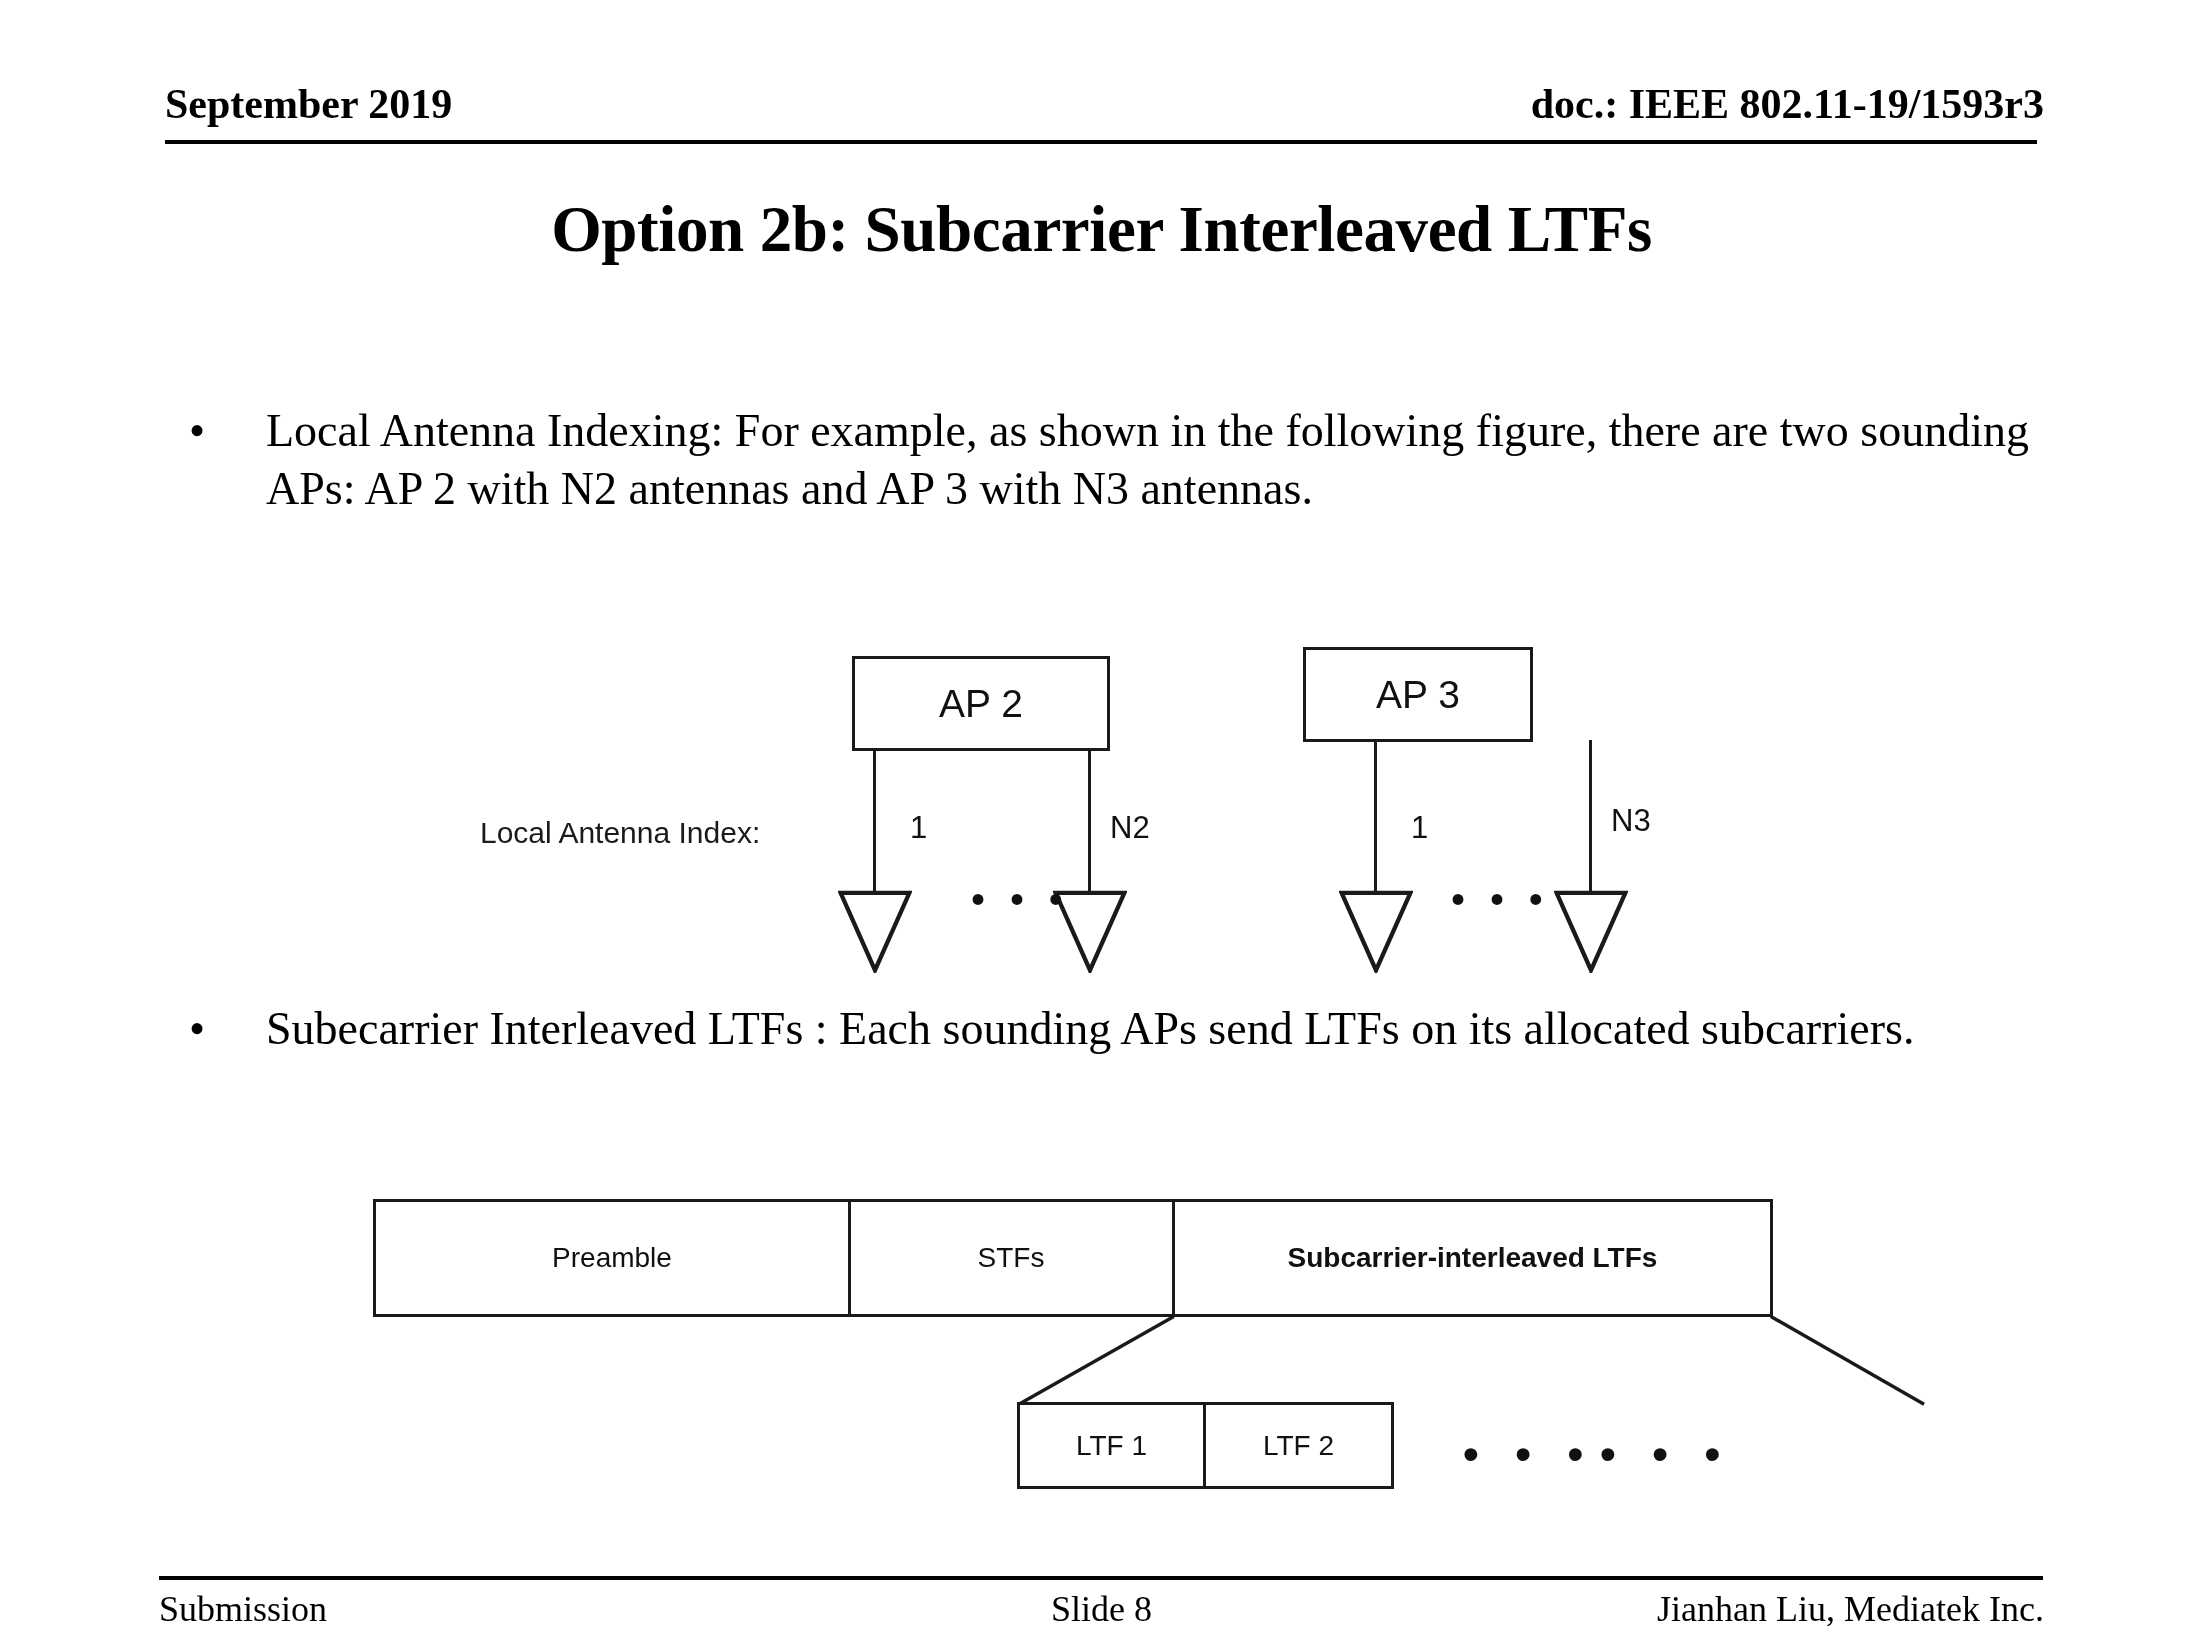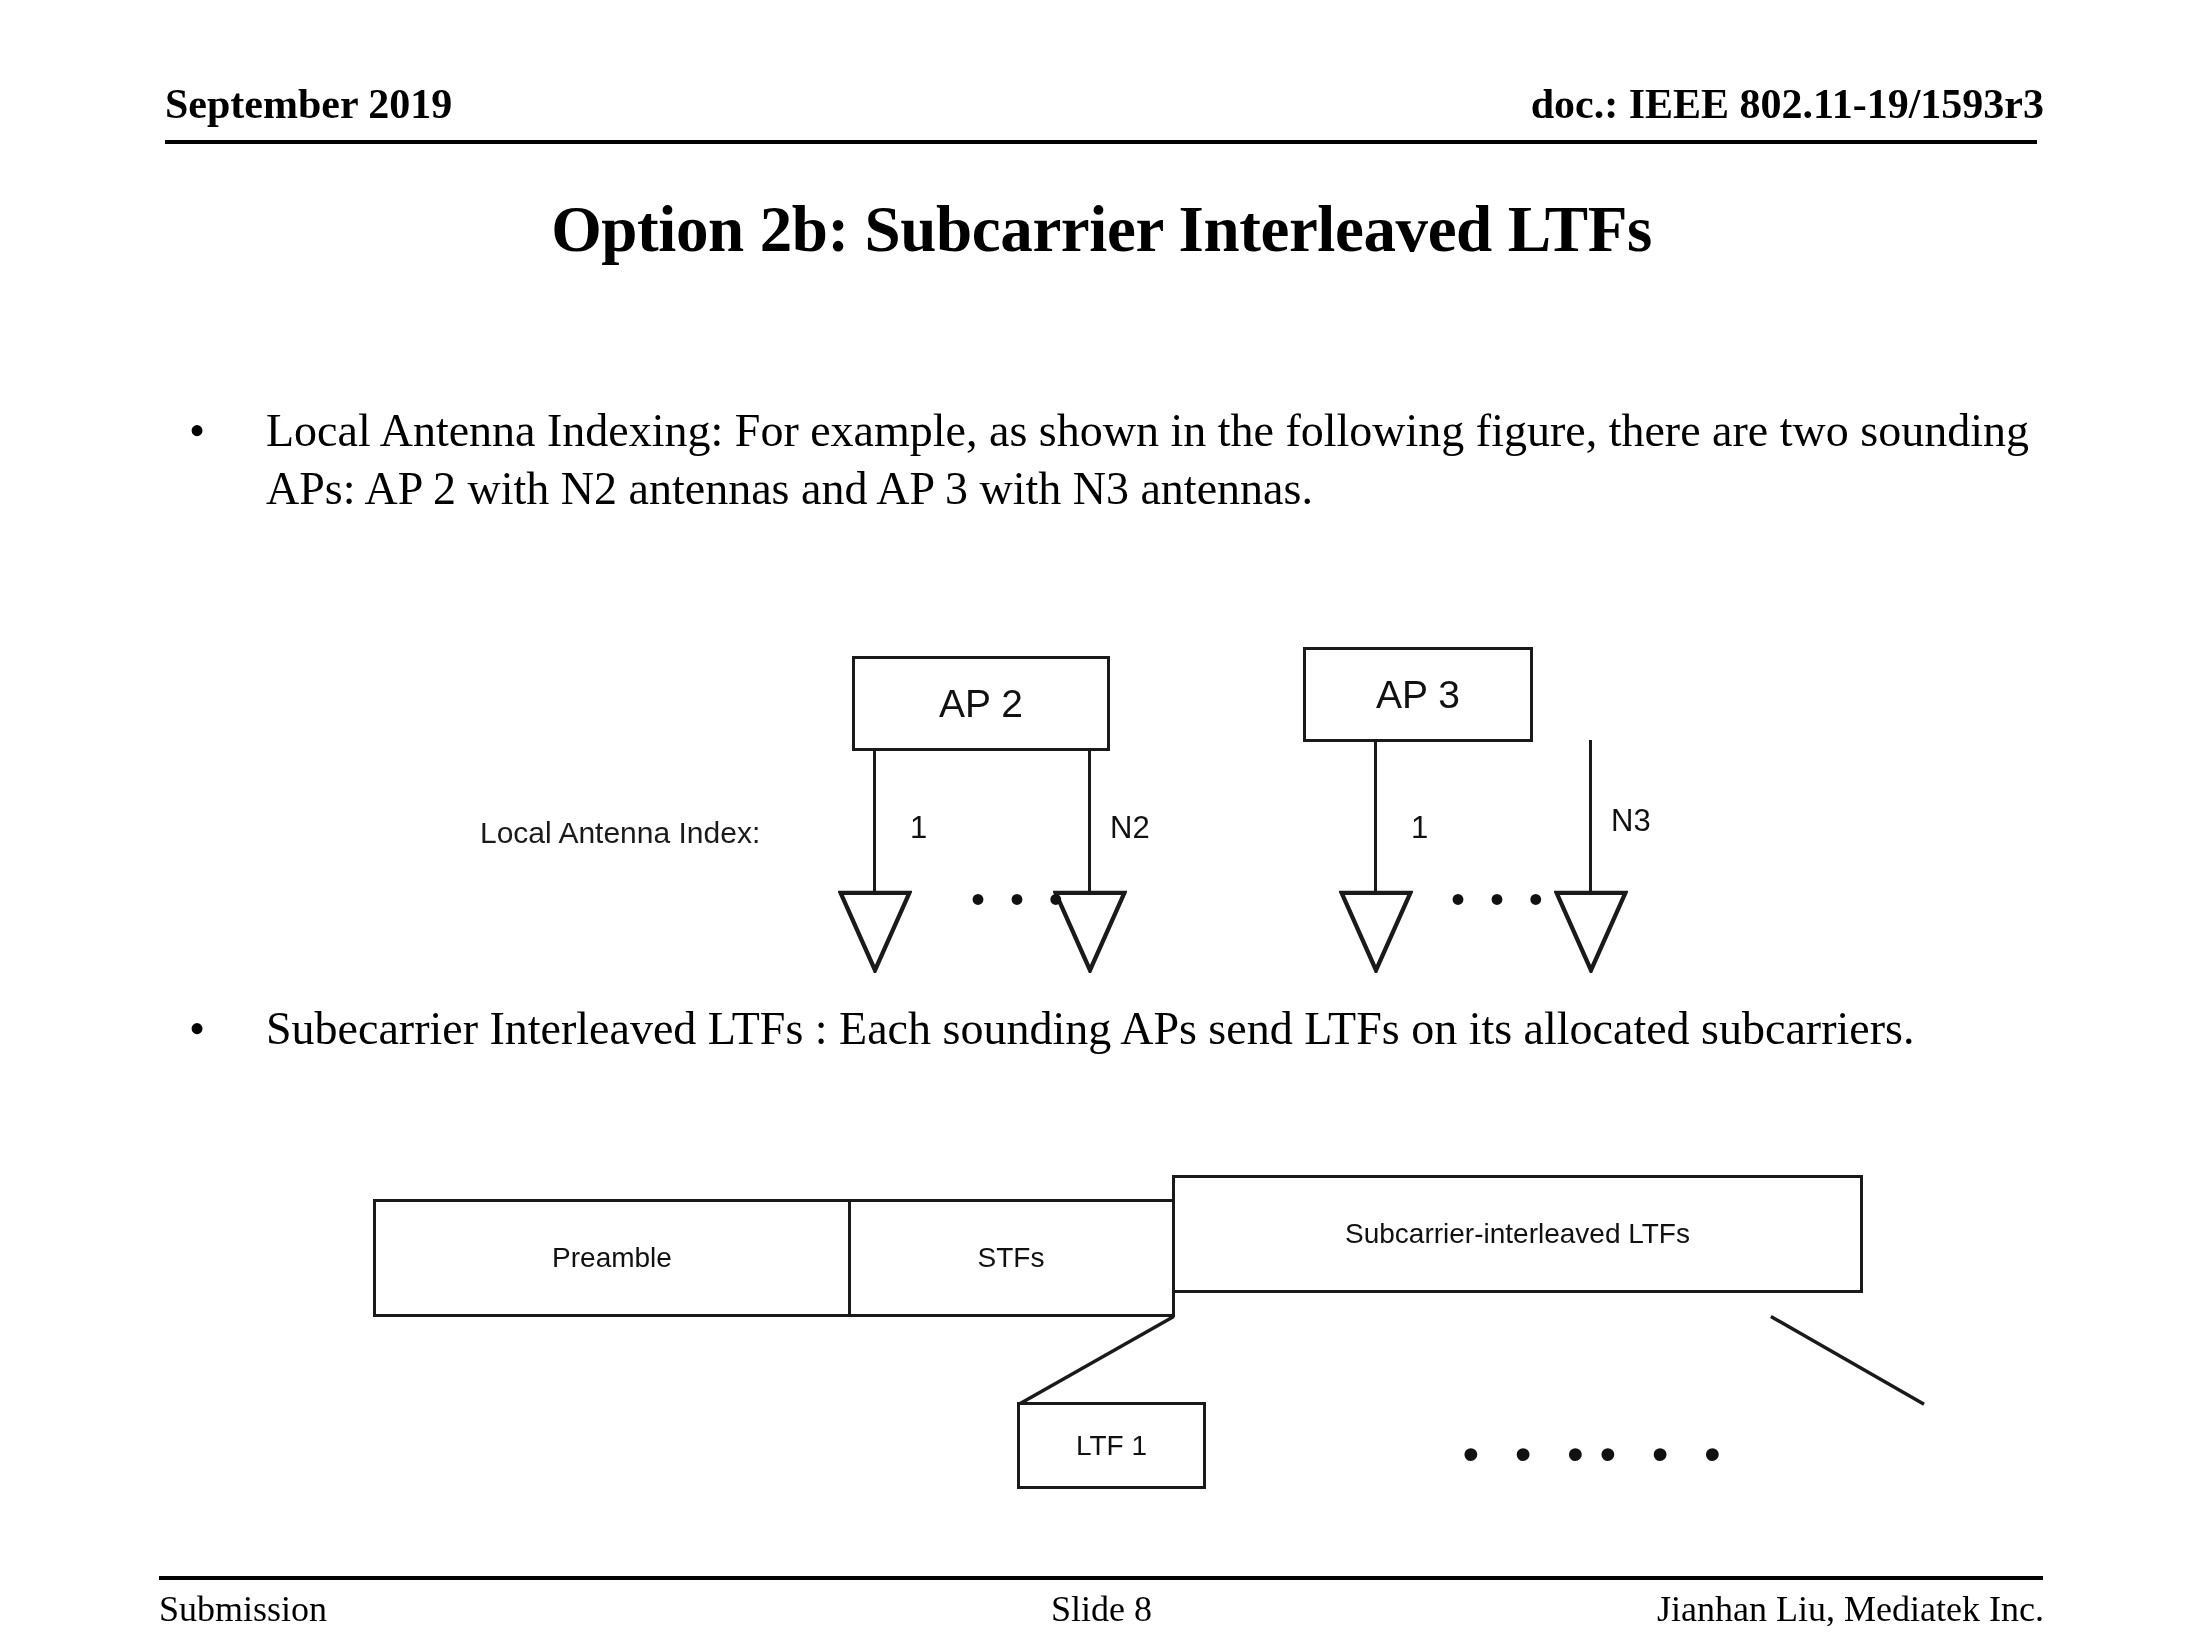--- a/index.html
+++ b/index.html
@@ -148,21 +148,21 @@
     display: flex;
     align-items: center;
     justify-content: center;
     font-family: "Liberation Sans", sans-serif;
     font-size: 28px;
     color: #111;
     text-align: center;
   }
   #pkt-preamble { left: 373px; top: 1199px; width: 478px; height: 118px; }
   #pkt-stfs     { left: 847px; top: 1199px; width: 328px; height: 118px; }
-  #pkt-ltfs     { left: 1172px; top: 1175px; width: 691px; height: 118px; }
+  #pkt-ltfs     { left: 1172px; top: 1199px; width: 601px; height: 118px; font-weight: bold; }
 
   #ltf1 { left: 1017px; top: 1402px; width: 189px; height: 87px; }
   #ltf2 { left: 1203px; top: 1402px; width: 191px; height: 87px; }
   #ltfmax { left: 1738px; top: 1404px; width: 188px; height: 87px; }
 
   .pkt-dots {
     position: absolute;
     font-family: "Liberation Sans", sans-serif;
     font-size: 45px;
     font-weight: bold;
@@ -257,20 +257,23 @@
   </div>
 
   <svg id="pkt-wrap" viewBox="0 0 2560 1920" width="2203" height="1652">
     <line x1="1364" y1="1530" x2="1184" y2="1632" stroke="#1a1a1a" stroke-width="4"></line>
     <line x1="2058" y1="1530" x2="2236" y2="1632" stroke="#1a1a1a" stroke-width="4"></line>
   </svg>
 
   <div class="pkt-box" id="ltf1">
     <span>LTF 1</span>
   </div>
+  <div class="pkt-box" id="ltf2">
+    <span>LTF 2</span>
+  </div>
   <div class="pkt-dots" style="left:1463px; top:1431px;">• • •</div>
   <div class="pkt-dots" style="left:1600px; top:1431px;">• • •</div>
 
   <div class="ftr-rule"></div>
   <div class="ftr" id="ftr-left">Submission</div>
   <div class="ftr" id="ftr-center">Slide 8</div>
   <div class="ftr" id="ftr-right">Jianhan Liu, Mediatek Inc.</div>
 
 </div>
 

